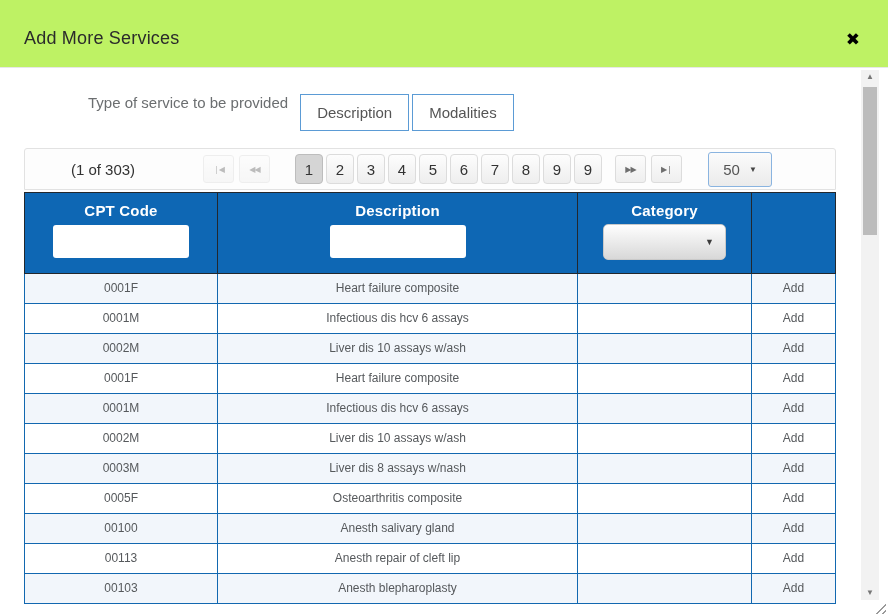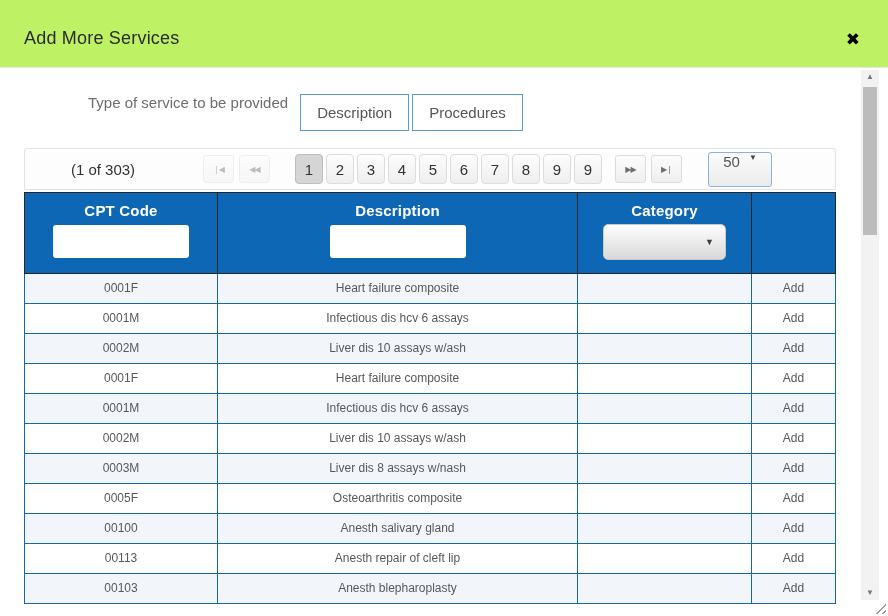--- a/index.html
+++ b/index.html
@@ -32,21 +32,21 @@
   
   .paginator { position: absolute; top: 79px; left: 24px; width: 812px; height: 42px; background: #fdfdfd; border: 1px solid #e2e2e2; border-radius: 3px 3px 0 0; display: flex; align-items: center; }
   .pg-text { width: 112px; margin-left: 22px; text-align: center; font-size: 15px; color: var(--text-dark); }
   .nav-btn { height: 28px; width: 31px; margin-left: 5px; border: 1px solid #dcdcdc; border-radius: 3px; background: linear-gradient(#fcfcfc, #efefef); color: #6e6e6e; font-size: 8px; letter-spacing: -1px; cursor: pointer; font-family: inherit; }
   .nav-btn.first { margin-left: 44px; }
   .nav-btn.next { margin-left: 13px; }
   .nav-btn.disabled { opacity: .45; cursor: default; }
   .pages { display: flex; gap: 3px; margin-left: 25px; }
   .page-btn { min-width: 28px; height: 30px; padding: 0 5px; border: 1px solid #dcdcdc; border-radius: 4px; background: linear-gradient(#fdfdfd, #eeeeee); font-size: 15px; color: #333; cursor: pointer; font-family: inherit; }
   .page-btn.active { background: #d5d5d5; border-color: #bdbdbd; }
-  .rpp { margin-left: 26px; width: 64px; height: 35px; border: 1px solid var(--select-border); border-radius: 3px; background: linear-gradient(#fbfbfb, #ebebeb); display: flex; justify-content: center; gap: 9px; cursor: pointer; }
+  .rpp { margin-left: 26px; width: 64px; height: 35px; border: 1px solid var(--select-border); border-radius: 3px; background: linear-gradient(#fbfbfb, #ebebeb); display: flex; align-items: center; justify-content: center; gap: 9px; cursor: pointer; }
   .rpp .rpp-value { font-size: 15px; color: #555; }
   .rpp .caret { font-size: 8px; color: #444; }
 
   
   .svc-table { position: absolute; top: 123px; left: 24px; width: 812px; }
   .thead { display: grid; grid-template-columns: 193px 360px 174px 83px; background: var(--header-bg); border: 1px solid var(--header-border); height: 82px; }
   .hcell { border-right: 1px solid var(--header-border); display: flex; flex-direction: column; align-items: center; padding-top: 9px; }
   .hcell:last-child { border-right: none; }
   .hlabel { color: #fff; font-size: 15px; font-weight: bold; letter-spacing: .2px; }
   .hfilter { margin-top: 6px; width: 136px; height: 33px; border: none; border-radius: 3px; background: #fff; font-family: inherit; font-size: 14px; padding: 0 8px; color: #444; outline: none; }
@@ -80,21 +80,21 @@
   <div class="modal-header">
     <span class="dialog-title">Add More Services</span>
     <span class="close-x">✖</span>
   </div>
 
   <div class="dialog-body">
 
     <div class="service-row">
       <span class="svc-label">Type of service to be provided</span>
       <button class="toggle-btn">Description</button>
-      <button class="toggle-btn">Procedures</button>
+      <button class="toggle-btn">Modalities</button>
     </div>
 
     <div class="paginator">
       <span class="pg-text">(1 of 303)</span>
       <button class="nav-btn first disabled"><span>❘◀</span></button>
       <button class="nav-btn disabled"><span>◀◀</span></button>
       <div class="pages">
           <button class="page-btn active">1</button>
           <button class="page-btn">2</button>
           <button class="page-btn">3</button>

